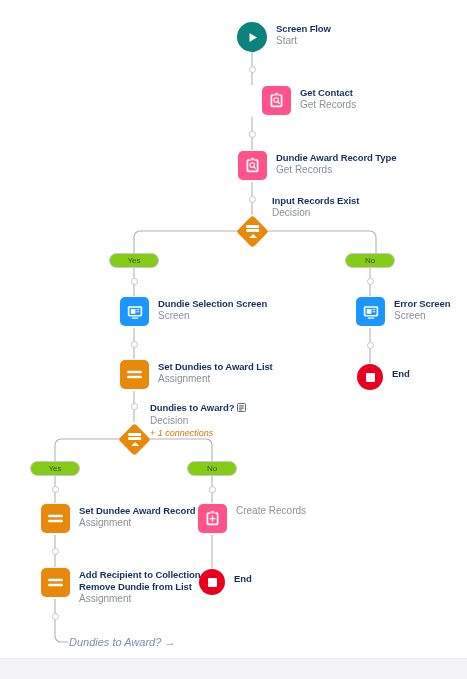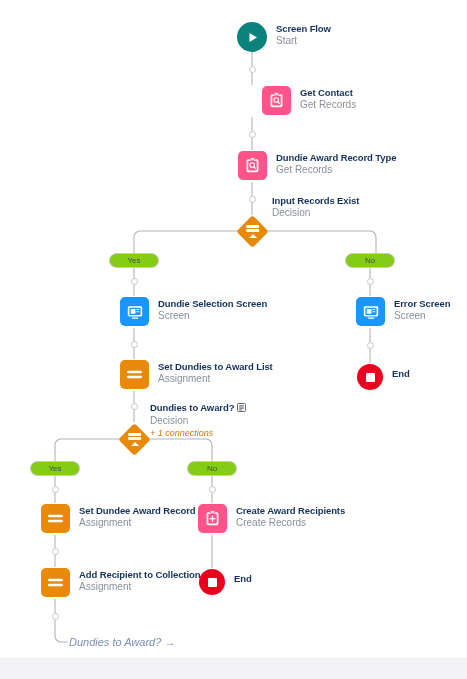--- a/index.html
+++ b/index.html
@@ -438,36 +438,36 @@
         <svg width="17" height="17" viewBox="0 0 20 20" aria-hidden="true">
           <rect x="3" y="2.5" width="14" height="15.5" rx="2" fill="#ffffff"></rect>
           <rect x="7.2" y="0.8" width="5.6" height="3" rx="1.1" fill="#ffffff" stroke="#ff538a" stroke-width="1"></rect>
           <rect x="5" y="4.5" width="10" height="11.5" rx="1.3" fill="#ff538a"></rect>
           <rect x="9.2" y="6.6" width="1.6" height="7.2" rx="0.7" fill="#ffffff"></rect>
           <rect x="6.4" y="9.4" width="7.2" height="1.6" rx="0.7" fill="#ffffff"></rect>
         </svg>
       </div>
     </div>
     <div class="node-text">
-      <div class="node-title">Create Award Recipients</div>
       <div class="node-sub">Create Records</div>
     </div>
   </div>
 
   <div class="node" style="left:41px; top:568px;">
     <div class="node-icon">
       <div class="sq ic-assign">
         <svg width="17" height="13" viewBox="0 0 18 14" aria-hidden="true">
           <rect x="1" y="3" width="16" height="2.6" rx="1.3" fill="#ffffff"></rect>
           <rect x="1" y="8.4" width="16" height="2.6" rx="1.3" fill="#ffffff"></rect>
         </svg>
       </div>
     </div>
     <div class="node-text">
       <div class="node-title">Add Recipient to Collection,</div>
+      <div class="node-title">Remove Dundie from List</div>
       <div class="node-sub">Assignment</div>
     </div>
   </div>
 
   <div class="node" style="left:357px; top:364px;">
     <div class="node-icon">
       <div class="circle-end">
         <div class="stop"></div>
       </div>
     </div>

